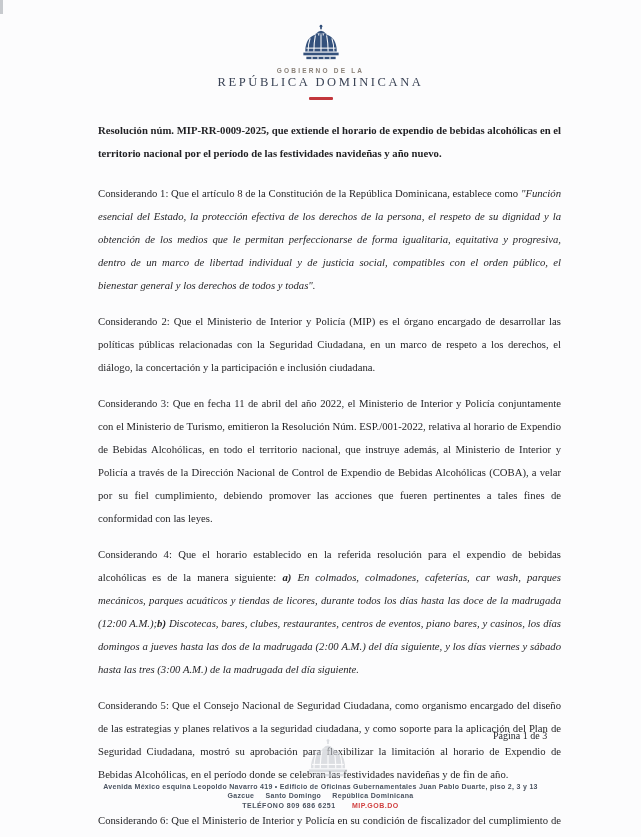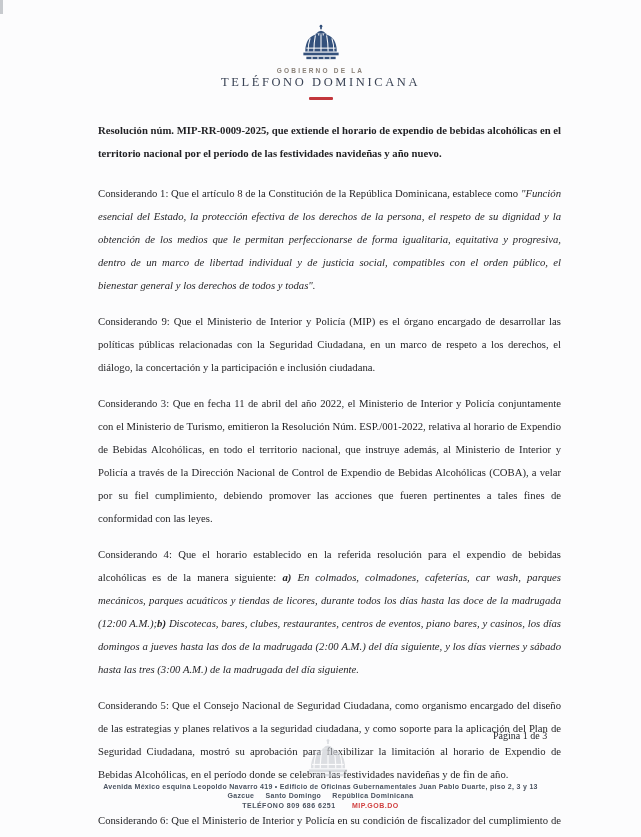--- a/index.html
+++ b/index.html
@@ -103,29 +103,29 @@
         <path d="M24.5 14.5 Q22.5 24 22.5 36"></path>
         <path d="M39.5 14.5 Q41.5 24 41.5 36"></path>
         <path d="M17.5 18.5 Q14.8 26 14.8 36"></path>
         <path d="M46.5 18.5 Q49.2 26 49.2 36"></path>
         <path d="M12.5 31.5 L51.5 31.5"></path>
         <path d="M29 12 L29 14.6 M35 12 L35 14.6"></path>
         <path d="M20 43 L20 46.2 M28 43 L28 46.2 M36 43 L36 46.2 M44 43 L44 46.2"></path>
       </g>
     </svg>
     <div class="gov-label">GOBIERNO DE LA</div>
-    <div class="country-label">TELÉFONO DOMINICANA</div>
+    <div class="country-label">REPÚBLICA DOMINICANA</div>
     <div class="red-divider"></div>
   </div>
 
   <div class="doc-body">
     <p class="doc-title">Resolución núm. MIP-RR-0009-2025, que extiende el horario de expendio de bebidas alcohólicas en el territorio nacional por el período de las festividades navideñas y año nuevo.</p>
 
     <p class="para"><span class="seg-bold">Considerando 1</span><span class="seg-normal">: Que el artículo 8 de la Constitución de la República Dominicana, establece como </span><span class="seg-italic">"Función esencial del Estado, la protección efectiva de los derechos de la persona, el respeto de su dignidad y la obtención de los medios que le permitan perfeccionarse de forma igualitaria, equitativa y progresiva, dentro de un marco de libertad individual y de justicia social, compatibles con el orden público, el bienestar general y los derechos de todos y todas".</span></p>
-    <p class="para"><span class="seg-bold">Considerando 9</span><span class="seg-normal">: Que el Ministerio de Interior y Policía (MIP) es el órgano encargado de desarrollar las políticas públicas relacionadas con la Seguridad Ciudadana, en un marco de respeto a los derechos, el diálogo, la concertación y la participación e inclusión ciudadana.</span></p>
+    <p class="para"><span class="seg-bold">Considerando 2</span><span class="seg-normal">: Que el Ministerio de Interior y Policía (MIP) es el órgano encargado de desarrollar las políticas públicas relacionadas con la Seguridad Ciudadana, en un marco de respeto a los derechos, el diálogo, la concertación y la participación e inclusión ciudadana.</span></p>
     <p class="para"><span class="seg-bold">Considerando 3</span><span class="seg-normal">: Que en fecha 11 de abril del año 2022, el Ministerio de Interior y Policía conjuntamente con el Ministerio de Turismo, emitieron la Resolución Núm. ESP./001-2022, relativa al horario de Expendio de Bebidas Alcohólicas, en todo el territorio nacional, que instruye además, al Ministerio de Interior y Policía a través de la Dirección Nacional de Control de Expendio de Bebidas Alcohólicas (COBA), a velar por su fiel cumplimiento, debiendo promover las acciones que fueren pertinentes a tales fines de conformidad con las leyes.</span></p>
     <p class="para"><span class="seg-bold">Considerando 4:</span><span class="seg-normal"> Que el horario establecido en la referida resolución para el expendio de bebidas alcohólicas es de la manera siguiente: </span><span class="seg-bold-italic">a)</span><span class="seg-italic"> En colmados, colmadones, cafeterías, car wash, parques mecánicos, parques acuáticos y tiendas de licores, durante todos los días hasta las doce de la madrugada (12:00 A.M.);</span><span class="seg-bold-italic">b)</span><span class="seg-italic"> Discotecas, bares, clubes, restaurantes, centros de eventos, piano bares, y casinos, los días domingos a jueves hasta las dos de la madrugada (2:00 A.M.) del día siguiente, y los días viernes y sábado hasta las tres (3:00 A.M.) de la madrugada del día siguiente.</span></p>
     <p class="para"><span class="seg-bold">Considerando 5</span><span class="seg-normal">: Que el Consejo Nacional de Seguridad Ciudadana, como organismo encargado del diseño de las estrategias y planes relativos a la seguridad ciudadana, y como soporte para la aplicación del Plan de Seguridad Ciudadana, mostró su aprobación para flexibilizar la limitación al horario de Expendio de Bebidas Alcohólicas, en el período donde se celebran las festividades navideñas y de fin de año.</span></p>
     <p class="para para-last"><span class="seg-bold">Considerando 6</span><span class="seg-normal">: Que el Ministerio de Interior y Policía en su condición de fiscalizador del cumplimiento de las políticas de Seguridad Ciudadana y en el entendido de la celebración de las festividades de Navidad y Año Nuevo, entiende razonable flexibilizar el horario para la venta y expendio de bebidas alcohólicas en el territorio nacional.</span></p>
   </div>
 
   <svg class="dome watermark" width="52" height="44" viewBox="0 0 64 52" aria-hidden="true">
     <g fill="currentColor">
       <circle cx="32" cy="2.2" r="1.8"></circle>
       <rect x="30.9" y="3" width="2.2" height="3.4"></rect>

